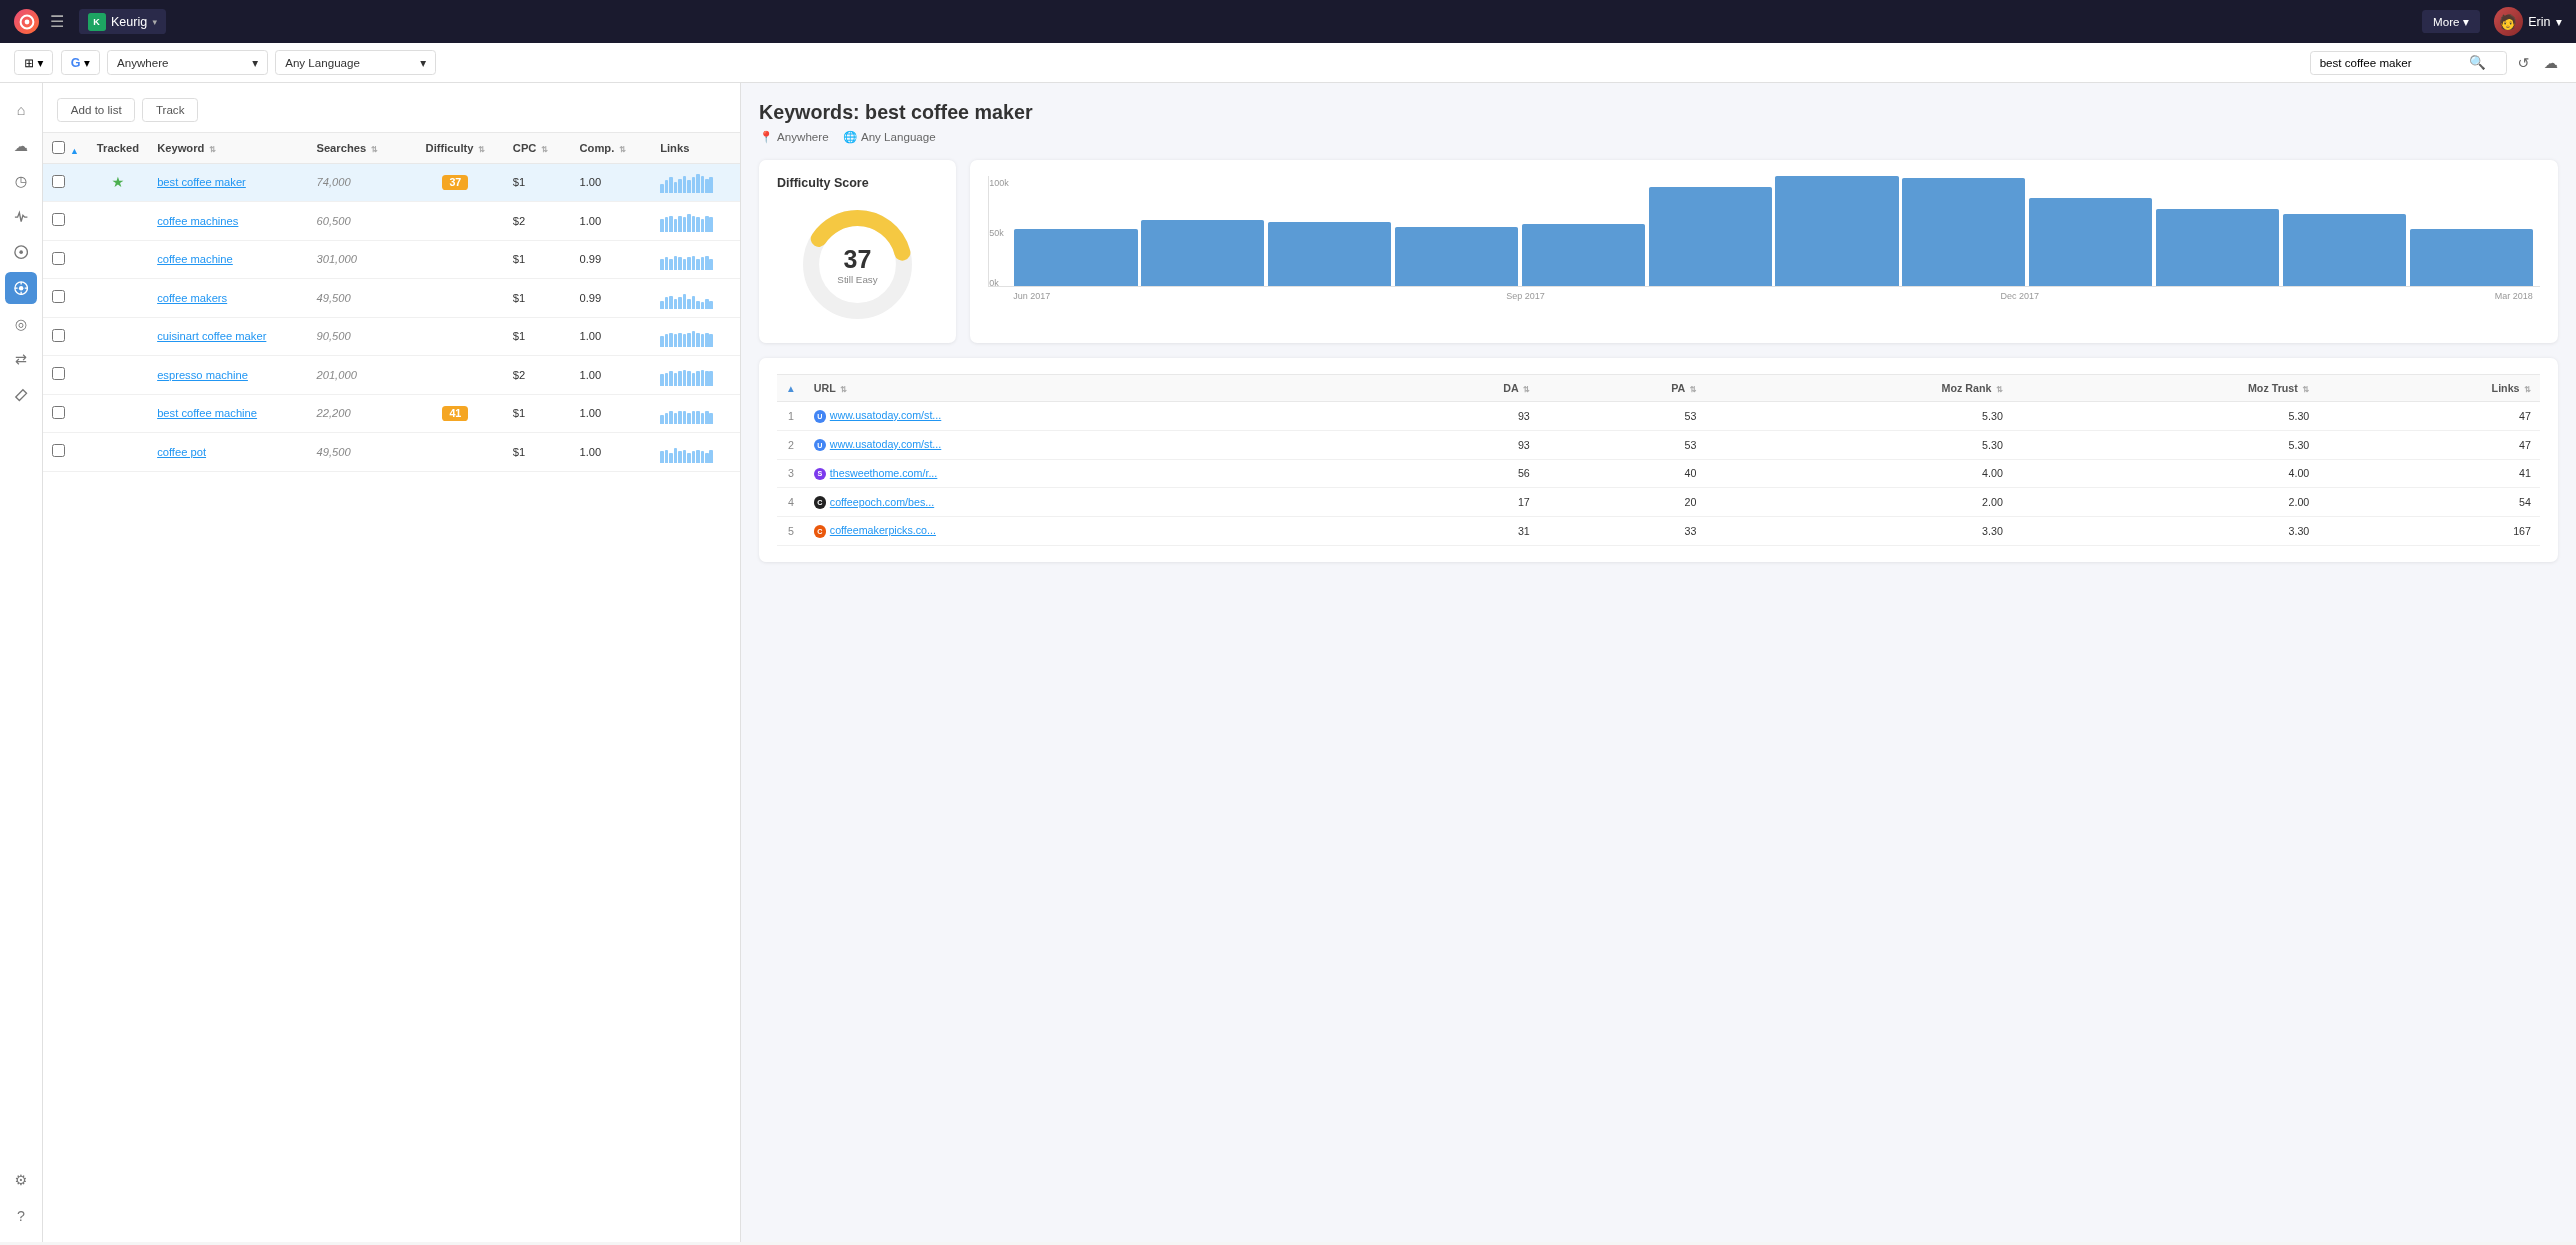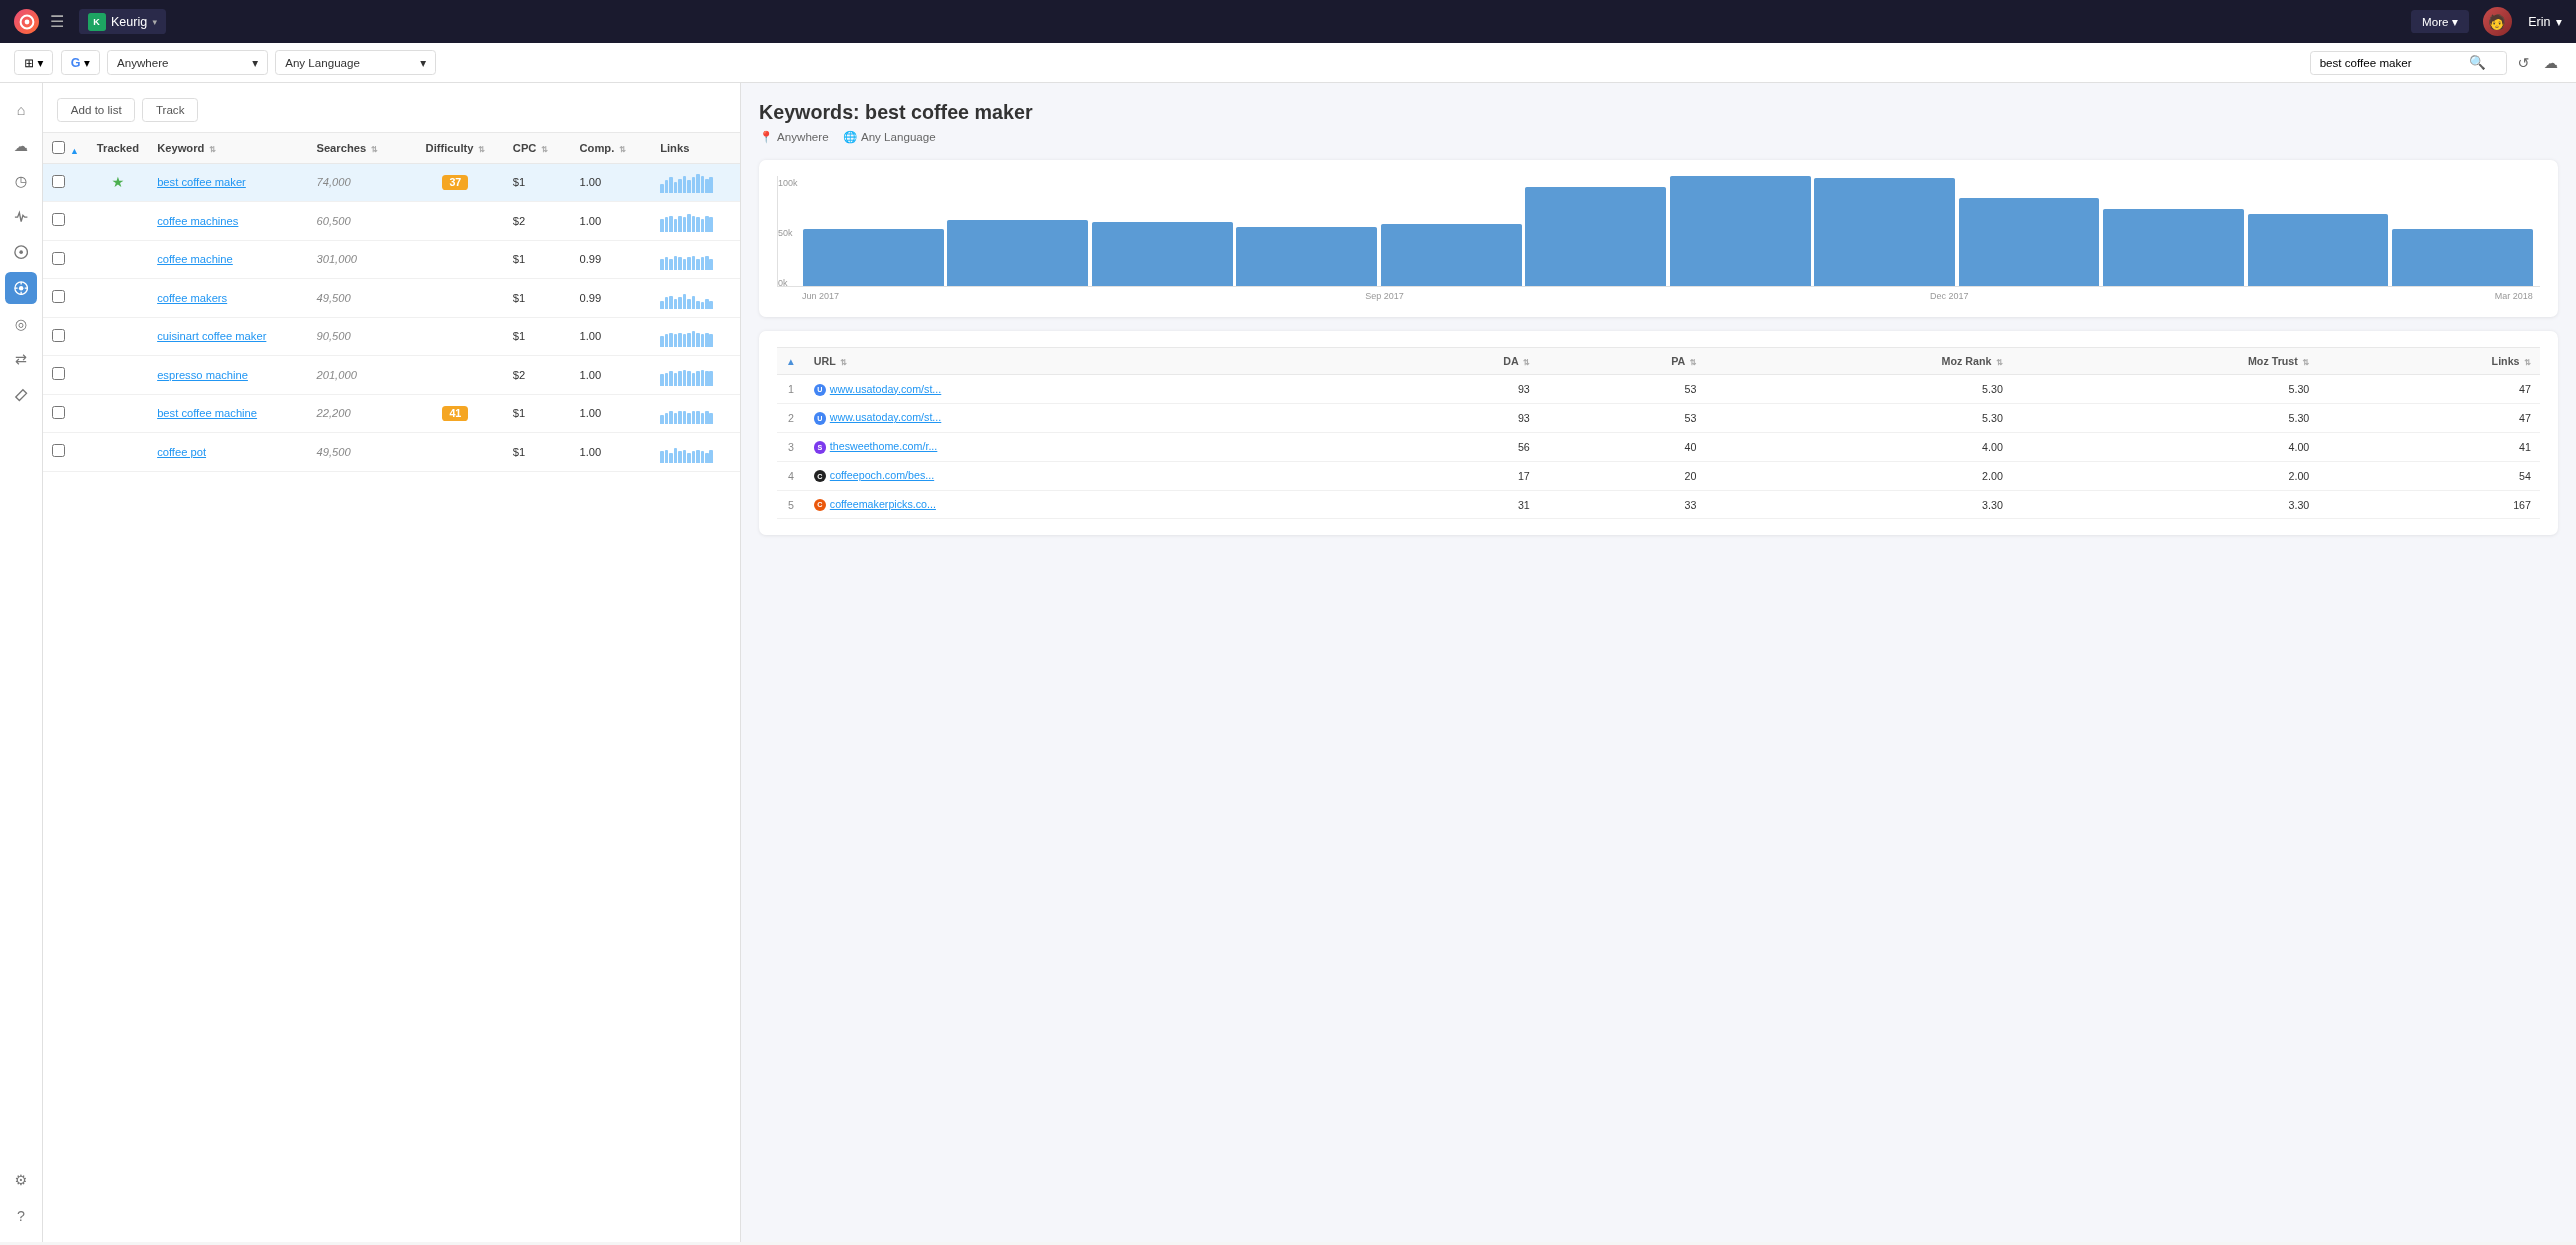--- a/index.html
+++ b/index.html
@@ -47,21 +47,21 @@
       background: #2a2a4a; border: none; color: #fff;
       padding: 4.5px 10.7px; border-radius: 3.6px; cursor: pointer; font-size: 11.6px;
     }
     .nav-avatar {
       width: 29px; height: 29px; border-radius: 50%;
       background: linear-gradient(135deg, #c84b4b, #8b2a2a);
       overflow: hidden; display: flex; align-items: center; justify-content: center;
       font-size: 14.3px;
     }
     .nav-user { display: flex; align-items: center; gap: 5.4px; cursor: pointer; }
-    .nav-username { font-size: 12.5px; margin-left: 11px; }
+    .nav-username { font-size: 12.5px; }
 
     
     .toolbar {
       background: #fff;
       border-bottom: 0.9px solid #e0e0e0;
       padding: 7.2px 14.3px;
       display: flex;
       align-items: center;
       gap: 7.2px;
     }
@@ -676,20 +676,35 @@
           <span>Anywhere</span>
         </span>
         <span>
           <span>🌐</span>
           <span>Any Language</span>
         </span>
       </div>
 
       <div class="cards-row">
 
+        <div class="card difficulty-card">
+          <div class="card-title">Difficulty Score</div>
+          <div class="donut-container">
+            <svg class="donut-svg" viewBox="0 0 140 140">
+
+              <circle cx="70" cy="70" r="52" fill="none" stroke="#f0f0f0" stroke-width="18"></circle>
+
+              <circle cx="70" cy="70" r="52" fill="none" stroke="#f5c842" stroke-width="18" stroke-dasharray="120 207" stroke-dashoffset="52" stroke-linecap="round" transform="rotate(-90 70 70)"></circle>
+            </svg>
+            <div class="donut-center">
+              <span class="donut-number">37</span>
+              <span class="donut-label">Still Easy</span>
+            </div>
+          </div>
+        </div>
 
         <div class="card monthly-card">
           <div class="bar-chart-area">
             <div class="bar-chart-inner" id="bar-chart-inner">
               <div class="y-axis-labels">
                 <span>100k</span>
                 <span>50k</span>
                 <span>0k</span>
               </div>
             <div class="bar-chart-bar" style="height: 52%;"></div>

